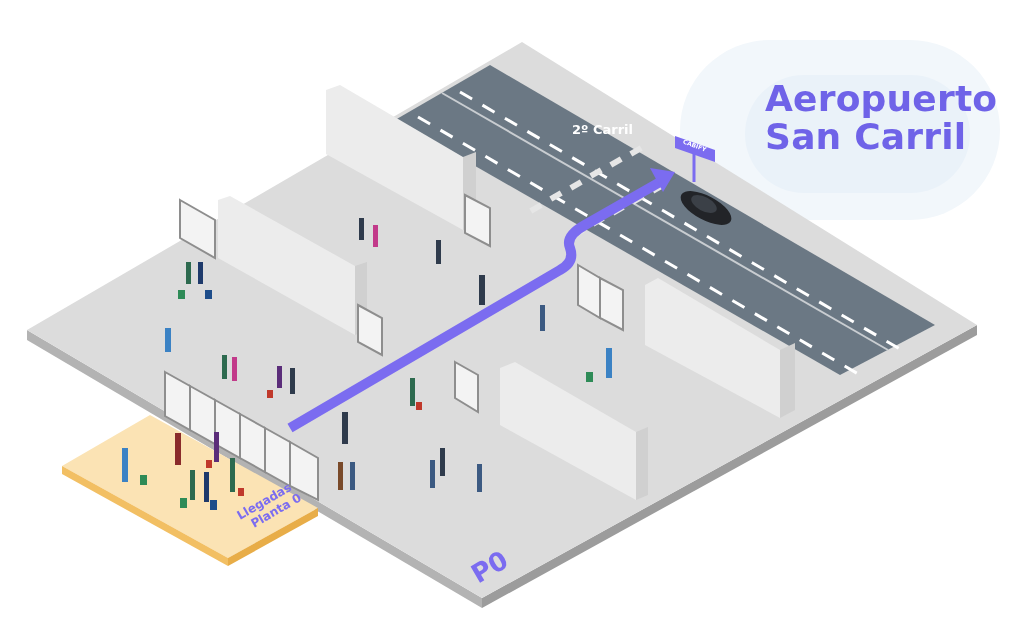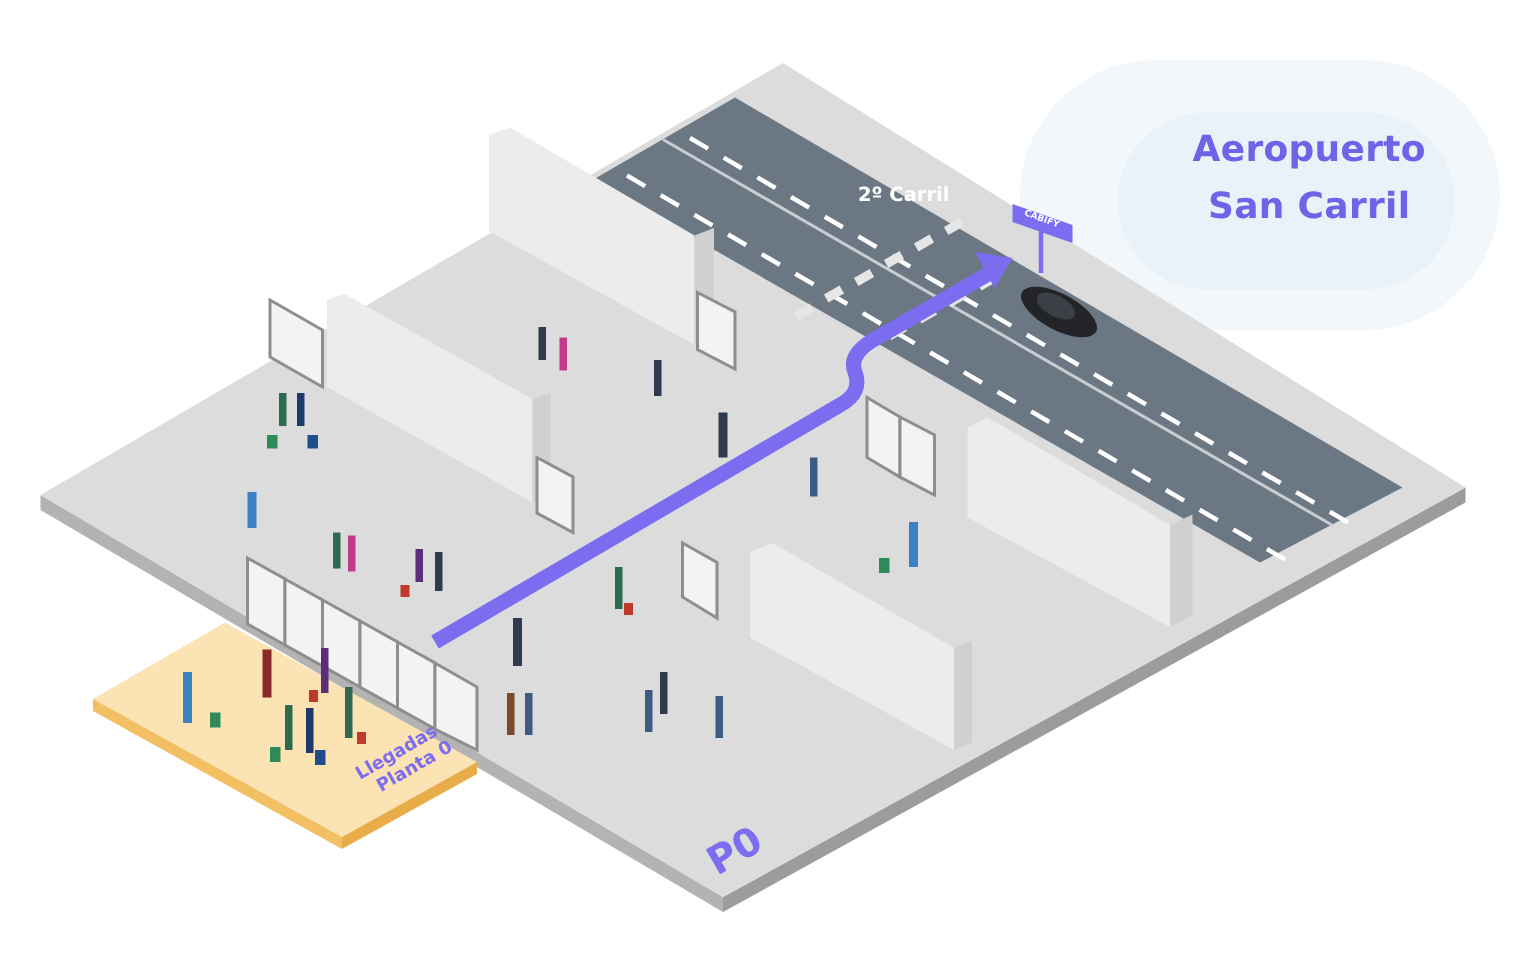--- a/index.html
+++ b/index.html
@@ -1,20 +1,20 @@
 <!DOCTYPE html>
 <html><head>
 <meta charset="utf-8">
 <style>
   html,body{margin:0;padding:0;background:#ffffff;}
   body{width:1024px;height:639px;position:relative;overflow:hidden;font-family:"Liberation Sans",sans-serif;}
   #scene{position:absolute;left:0;top:0;width:1024px;height:639px;}
   .title-bubble{position:absolute;left:680px;top:40px;width:320px;height:180px;border-radius:90px;background:#f2f7fb;}
   .title-inner{position:absolute;left:745px;top:75px;width:225px;height:118px;border-radius:60px;background:#eaf2f9;}
-  .title-text{position:absolute;left:795px;top:80px;font-family:"DejaVu Sans",sans-serif;font-weight:bold;font-size:24px;line-height:38px;color:#6f63e8;letter-spacing:0.2px;text-align:center;}
+  .title-text{position:absolute;left:765px;top:80px;font-family:"DejaVu Sans",sans-serif;font-weight:bold;font-size:36px;line-height:38px;color:#6f63e8;letter-spacing:0.2px;}
   .title-text div{white-space:nowrap;}
   svg text{font-family:"DejaVu Sans",sans-serif;font-weight:bold;}
 </style>
 </head>
 <body>
 
 <div id="scene">
   <div class="title-bubble"></div>
   <div class="title-inner"></div>
 

